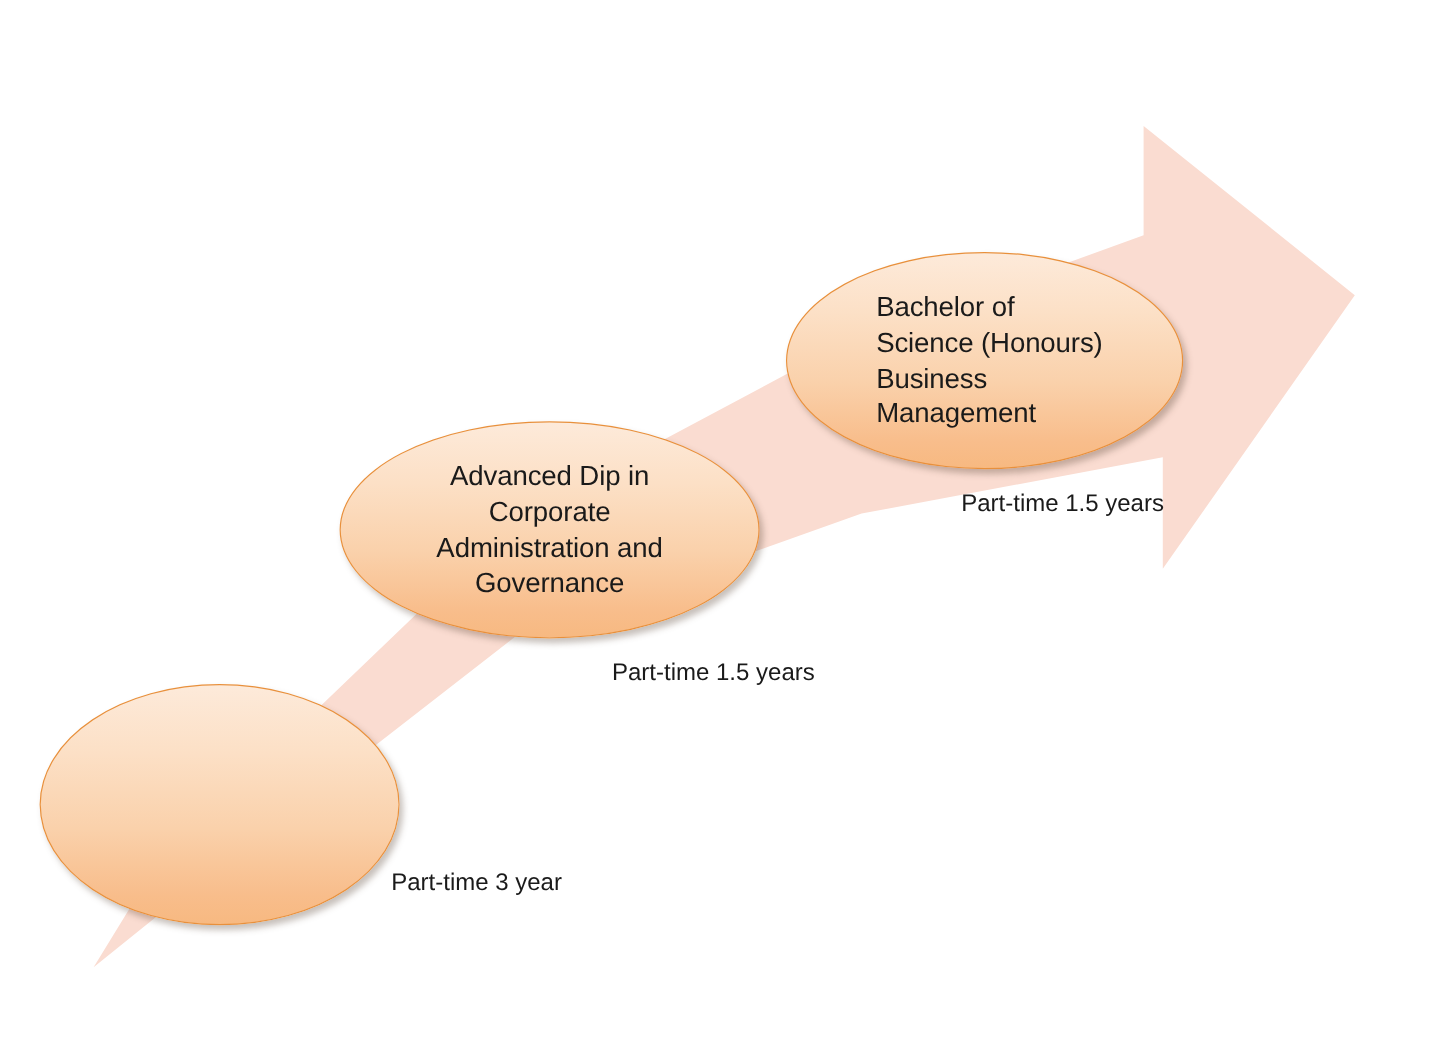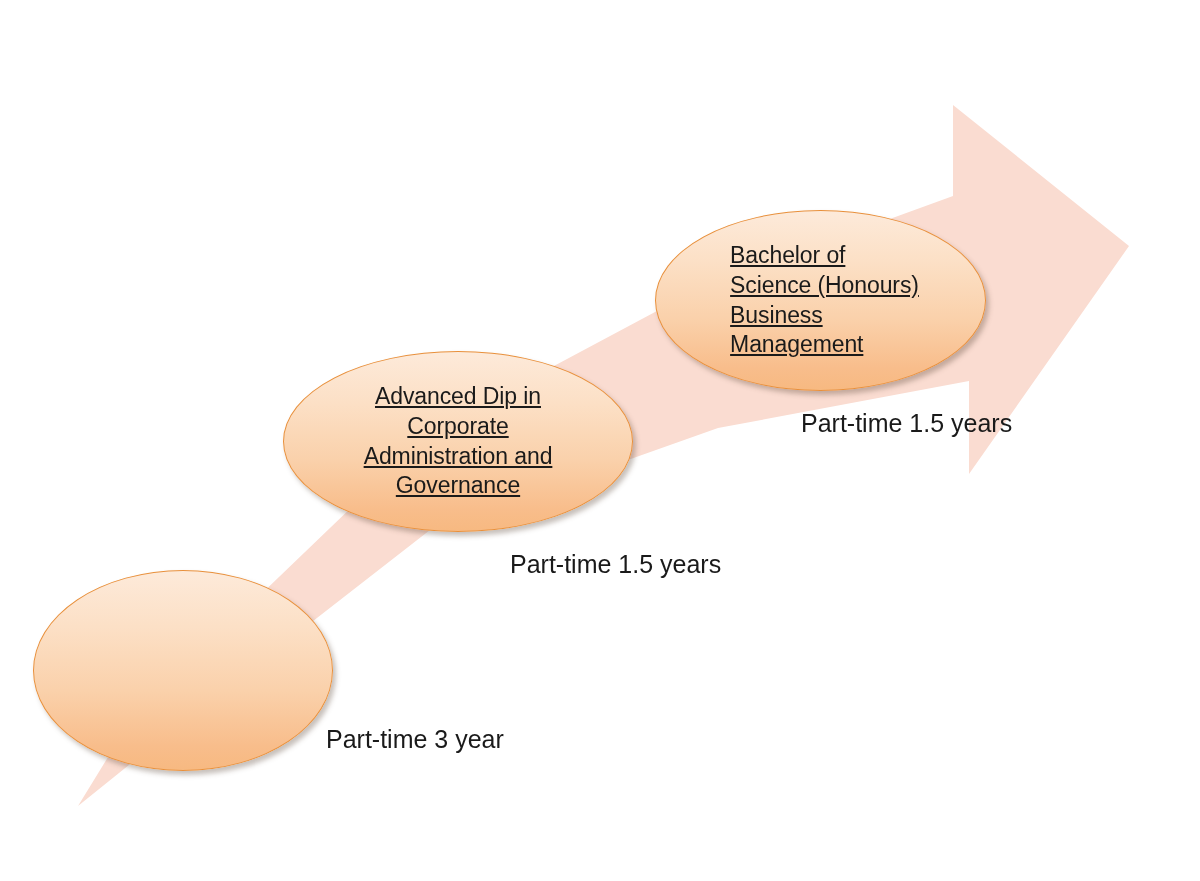--- a/index.html
+++ b/index.html
@@ -58,21 +58,20 @@
     box-shadow: 3px 4px 5px rgba(90, 70, 55, 0.34);
   }
 
   .ellipse-text {
     color: #1a1a1a;
     font-size: 23px;
     line-height: 1.30;
     letter-spacing: -0.1px;
     padding: 0 14px;
     white-space: pre-line;
-    text-decoration: underline;
   }
 
   #node-1 {
     left: 33px;
     top: 570px;
     width: 300px;
     height: 201px;
   }
   #node-1 .ellipse-text {
     text-align: left;
@@ -100,21 +99,21 @@
     height: 181px;
   }
   #node-3 .ellipse-text {
     text-align: left;
     transform: translateX(4px);
   }
 
   .caption {
     position: absolute;
     color: #1a1a1a;
-    font-size: 25px;
+    font-size: 20px;
     line-height: 1.2;
     white-space: nowrap;
   }
   #caption-1 { left: 326px; top: 724px; }
   #caption-2 { left: 510px; top: 549px; }
   #caption-3 { left: 801px; top: 408px; }
 </style>
 </head>
 <body>
 

